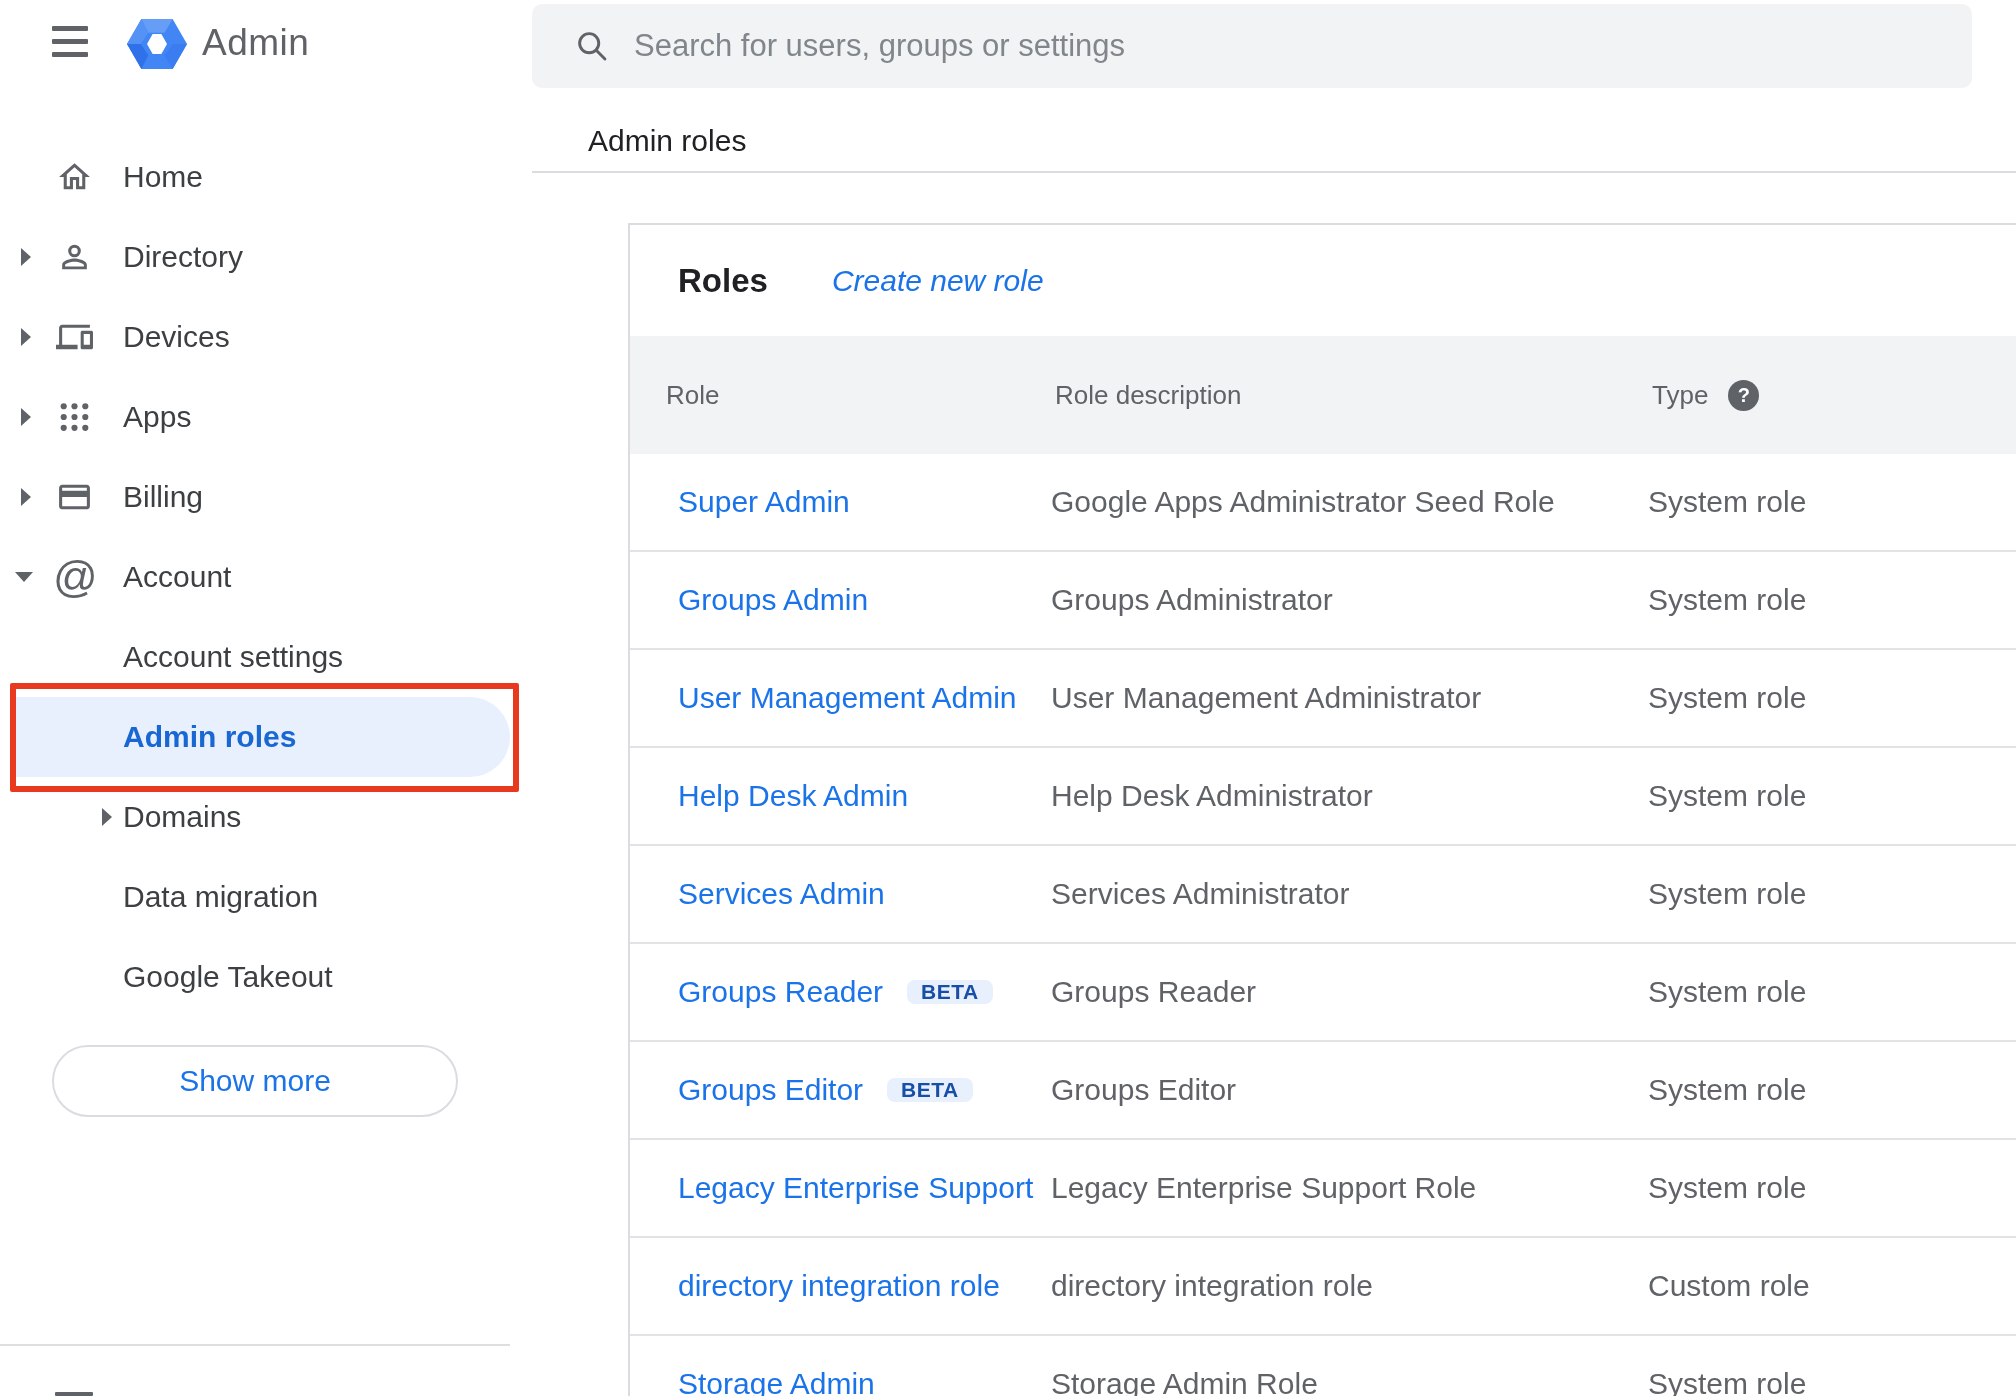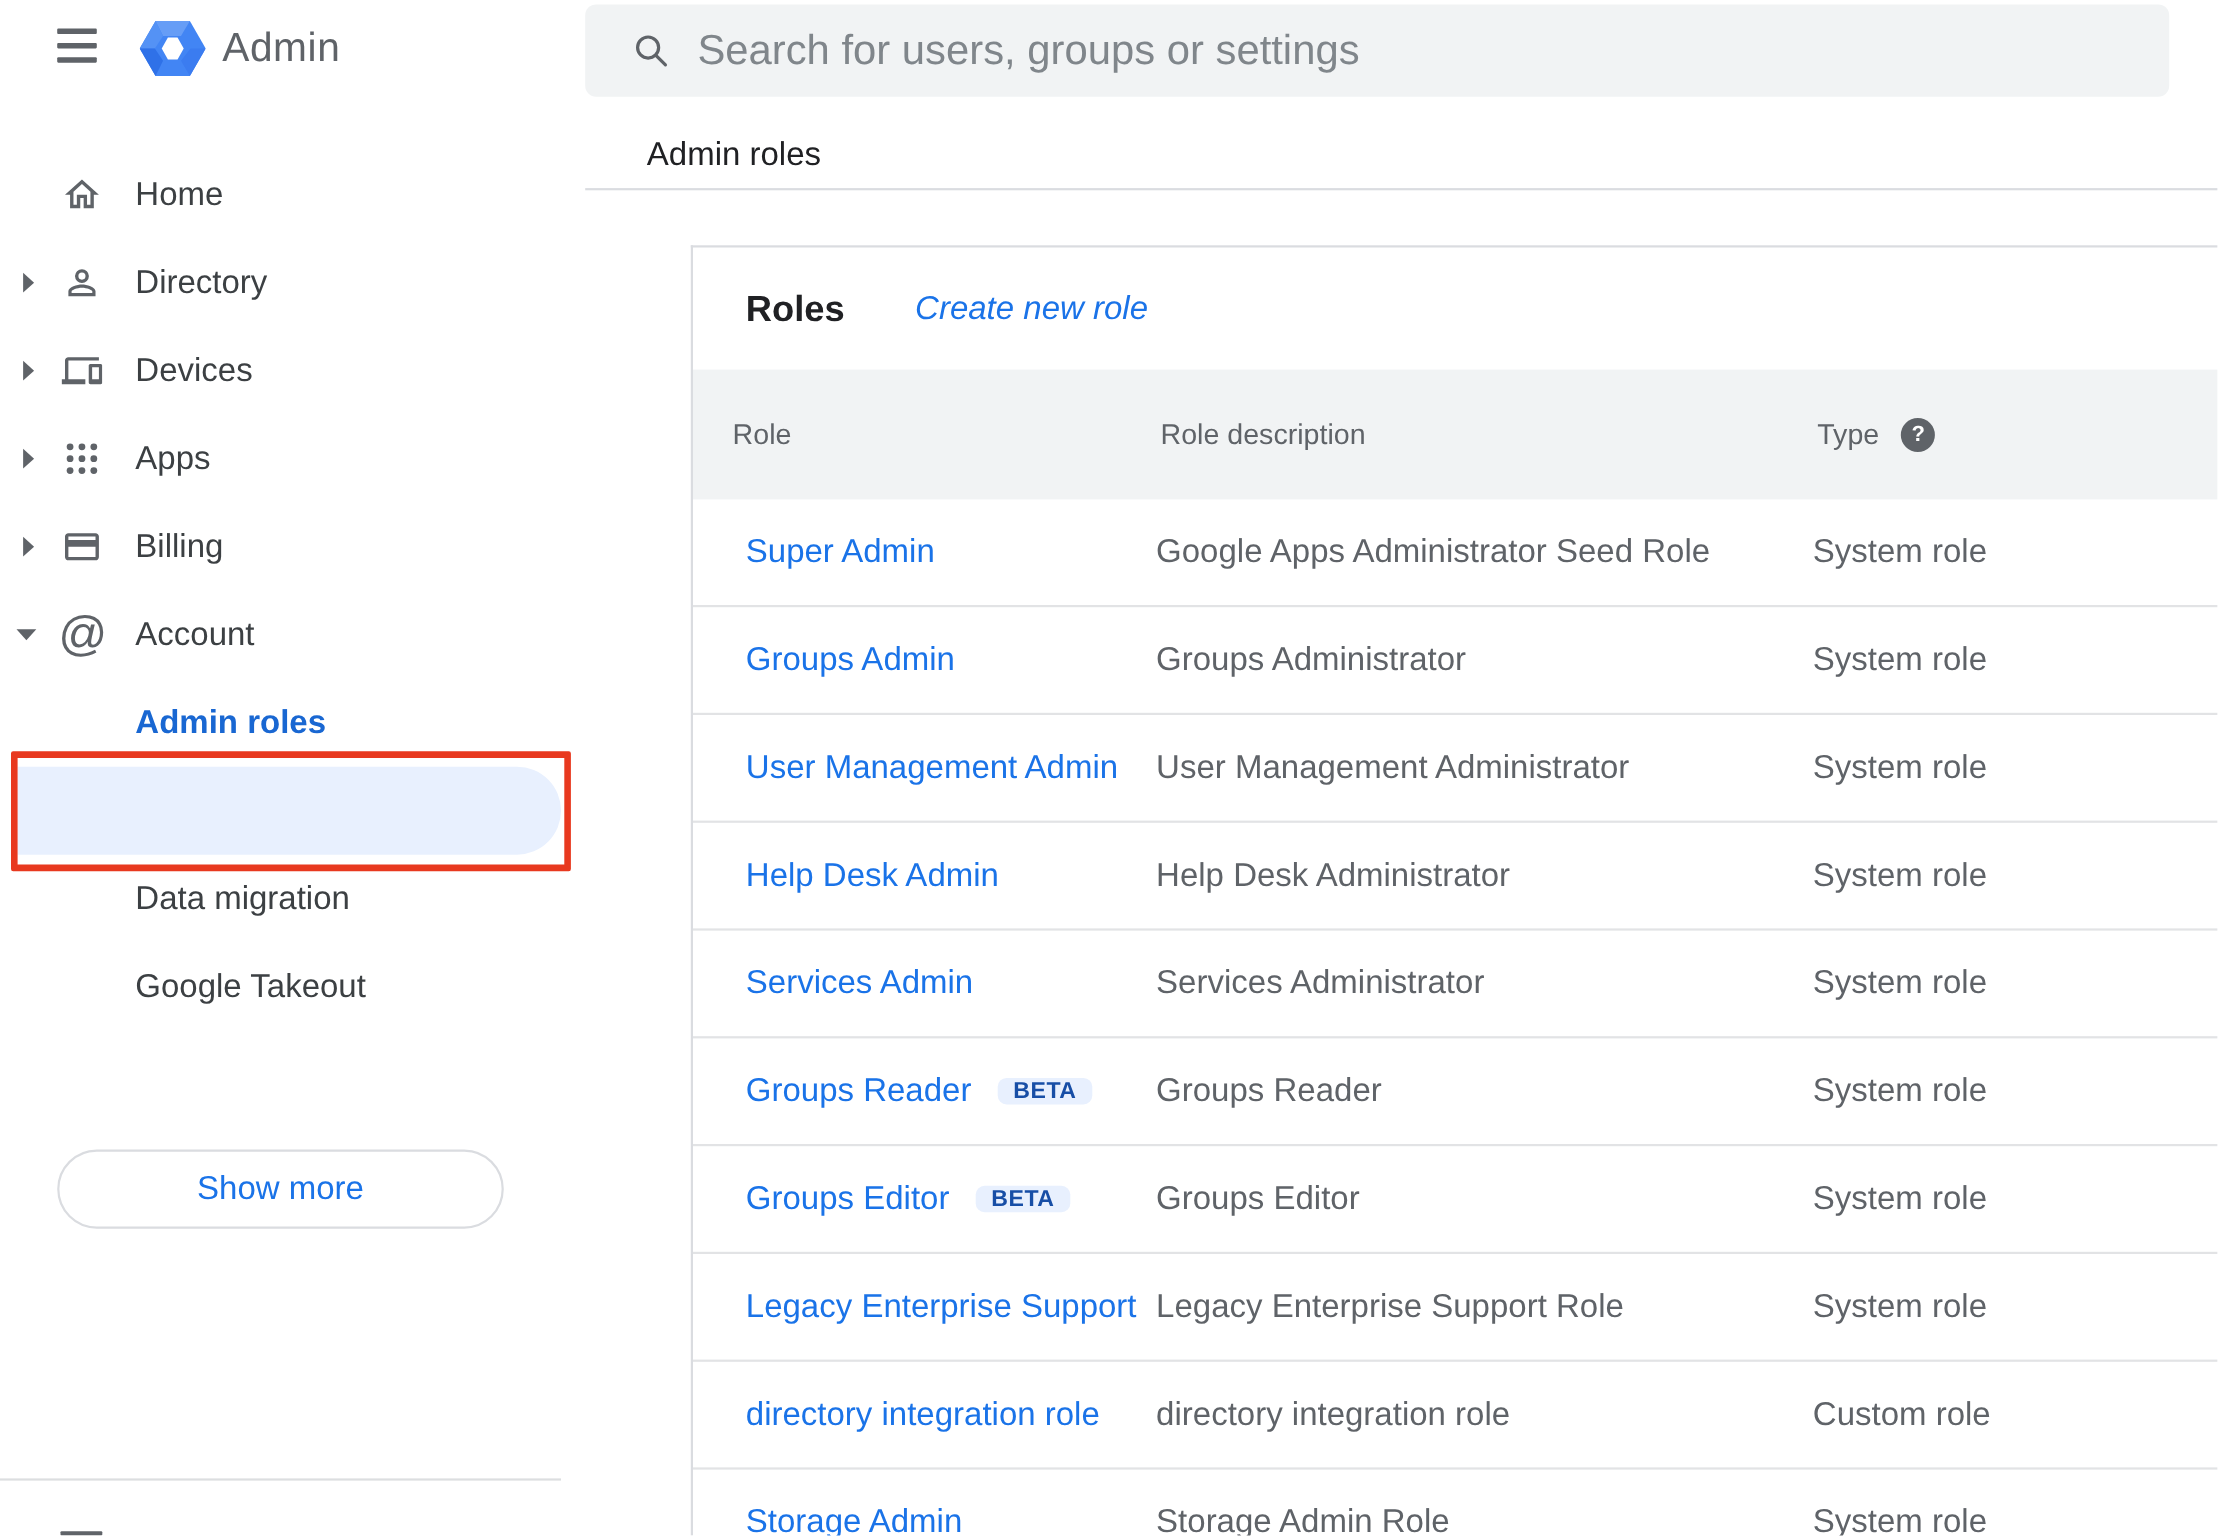--- a/index.html
+++ b/index.html
@@ -40,21 +40,21 @@
                font-size:30px; font-weight:500; color:#1a73e8; cursor:pointer; }
   #sidebar-bottom-divider { position:absolute; left:0; top:1344px; width:510px; height:2px; background:#dcdee0; }
   #footer-icon-fragment { position:absolute; left:55px; top:1392px; width:38px; height:4px;
                           background:#5f6368; border-radius:1px; }
 
   
   #search-bar { position:absolute; left:532px; top:4px; width:1440px; height:84px;
                 background:#f1f3f4; border-radius:10px; display:flex; align-items:center; }
   #search-bar svg { margin-left:42px; flex:0 0 auto; }
   #search-input { flex:1; margin-left:24px; margin-right:30px; border:none; outline:none;
-                  background:transparent; font-size:38px; color:#3c4043;
+                  background:transparent; font-size:31px; color:#3c4043;
                   font-family:"Liberation Sans", sans-serif; }
   #search-input::placeholder { color:#80868b; opacity:1; }
 
   
   #breadcrumb { position:absolute; left:588px; top:118px; height:46px; line-height:46px;
                 font-size:30px; font-weight:500; color:#202124; }
   #breadcrumb-divider { position:absolute; left:532px; top:171px; width:1484px; height:2px; background:#dadce0; }
 
   
   #card { position:absolute; left:628px; top:223px; width:1388px; height:1173px;
@@ -152,20 +152,23 @@
         </svg>
         <span class="nav-label">Billing</span>
       </div>
 
       <div class="nav-item">
         <span class="chev-down"></span>
         <span class="at-glyph">@</span>
         <span class="nav-label">Account</span>
       </div>
 
+      <div class="nav-item sub">
+        <span class="nav-label">Account settings</span>
+      </div>
 
       <div class="nav-item sub selected">
         <span class="nav-label">Admin roles</span>
       </div>
 
       <div class="nav-item sub">
         <span class="chev-right"></span>
         <span class="nav-label">Domains</span>
       </div>
 

